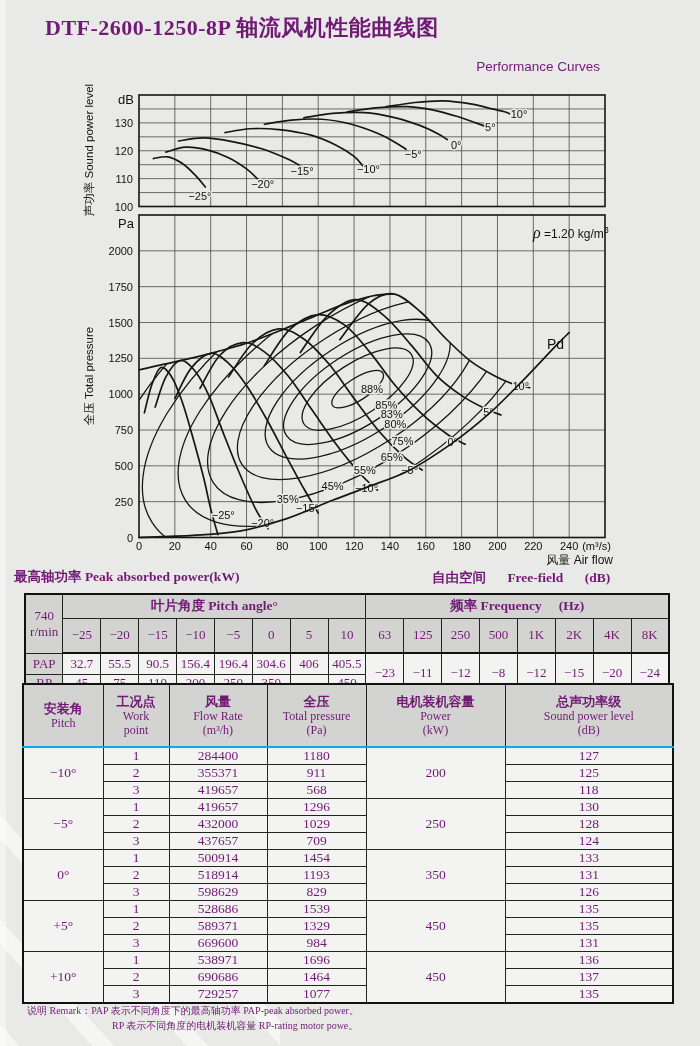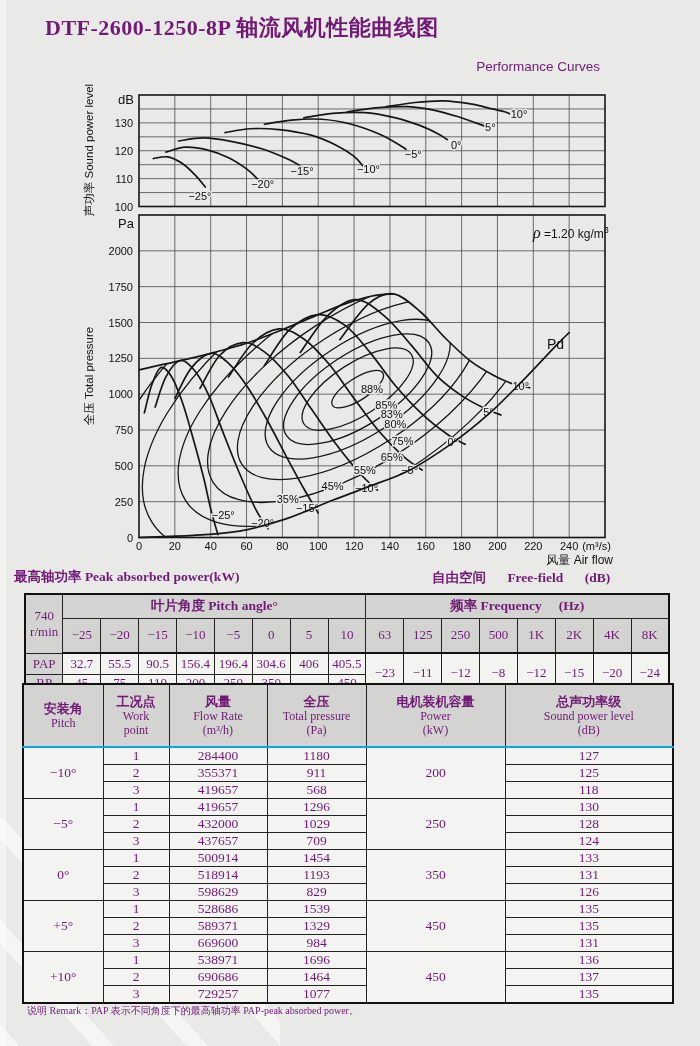--- a/index.html
+++ b/index.html
@@ -382,13 +382,14 @@
         <tr>
           <td>3</td>
           <td>729257</td>
           <td>1077</td>
           <td>135</td>
         </tr>
       </tbody>
     </table>
 
   <div class="remark" style="left:27px;top:1004px">说明 Remark：PAP 表示不同角度下的最高轴功率 PAP-peak absorbed power。</div>
+  <div class="remark" style="left:112px;top:1019px">RP 表示不同角度的电机装机容量 RP-rating motor powe。</div>
 </div>
 
 </body></html>

